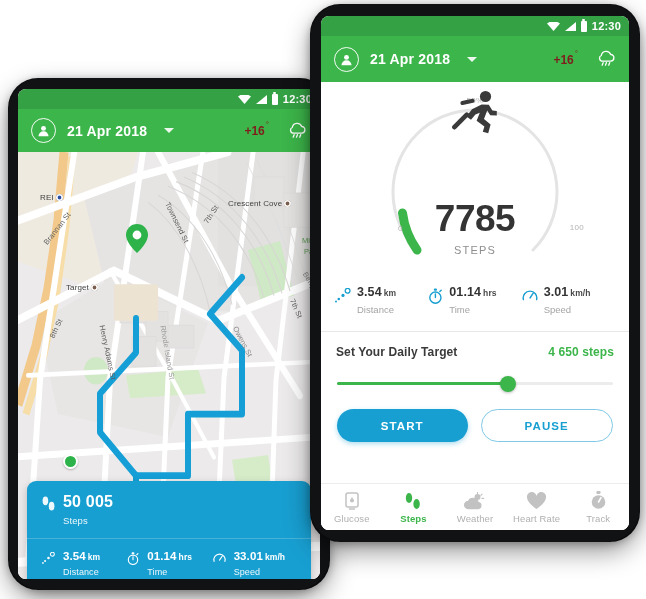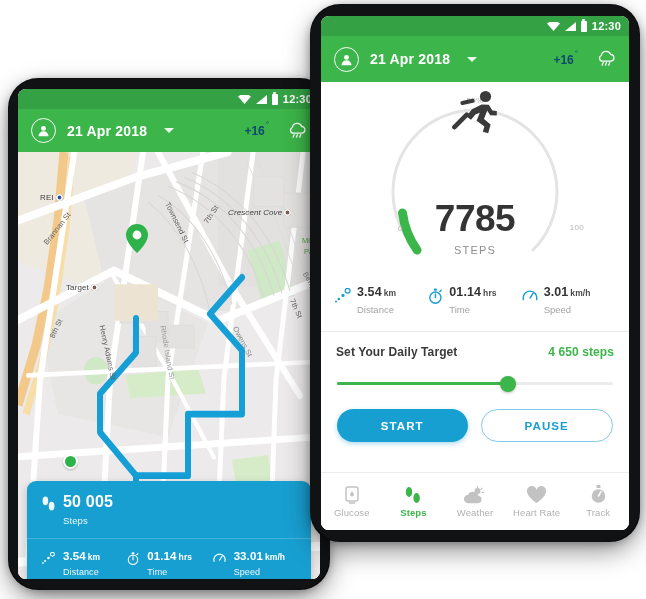--- a/index.html
+++ b/index.html
@@ -35,21 +35,21 @@
   .appbar { background: #3cb54a; display: flex; align-items: center; padding: 0 13px; gap: 11px; }
   #phone-left  .appbar { height: 43px; }
   #phone-right .appbar { height: 46px; }
   .avatar { width: 25px; height: 25px; border-radius: 50%; border: 1.6px solid rgba(255,255,255,.95);
       display: flex; align-items: center; justify-content: center; flex: 0 0 auto; }
   .avatar svg { width: 13px; height: 13px; }
   .hdr-date { color: #fff; font-size: 14px; font-weight: bold; letter-spacing: .2px; }
   .caret { width: 0; height: 0; border-left: 5px solid transparent; border-right: 5px solid transparent;
       border-top: 5px solid rgba(255,255,255,.9); margin-left: 6px; }
   .hdr-spacer { flex: 1 1 auto; }
-  .hdr-temp { color: #0c4a6e; font-size: 12px; font-weight: bold; position: relative; }
+  .hdr-temp { color: #7f1d1d; font-size: 12px; font-weight: bold; position: relative; }
   .hdr-temp sup { font-size: 8px; position: relative; top: -3px; left: 1px; font-weight: normal; }
   .ic-rain { width: 20px; height: 18px; margin-left: 8px; }
 
   
   .mapwrap { position: relative; width: 100%; height: 100%; background: #e9e9e8; }
   .map-svg { position: absolute; inset: 0; width: 100%; height: 100%; }
   .maplabel { position: absolute; font-size: 7.5px; color: #5d5d5d; font-family: "Liberation Sans", sans-serif;
       white-space: nowrap; letter-spacing: .1px; }
   .maplabel.poi { color: #3f3f3f; font-size: 8px; }
   .poi-dot { display: inline-block; width: 7px; height: 7px; border-radius: 50%; vertical-align: -1px; margin-left: 2px; }
@@ -103,21 +103,21 @@
   .slider .thumb { position: absolute; top: 0; width: 16px; height: 16px; border-radius: 50%;
       background: #3cb54a; transform: translateX(-50%); box-shadow: 0 1px 3px rgba(0,0,0,.25); }
 
   .btnrow { display: flex; gap: 13px; padding: 17px 16px 0 16px; }
   .btn { flex: 1 1 0; height: 33px; border-radius: 17px; display: flex; align-items: center;
       justify-content: center; font-size: 11.5px; font-weight: bold; letter-spacing: 1.1px; cursor: pointer; }
   .btn.primary { background: #189fd1; color: #fff; box-shadow: 0 2px 5px rgba(24,159,209,.35); }
   .btn.ghost { background: #fff; color: #189fd1; border: 1.4px solid #7fc9e6; }
 
   
-  .bottomnav { position: absolute; left: 0; right: 0; bottom: 0; height: 58px; background: #fff;
+  .bottomnav { position: absolute; left: 0; right: 0; bottom: 0; height: 47px; background: #fff;
       display: flex; align-items: center; border-top: 1px solid #ececec; }
   .nav-item { flex: 1 1 0; display: flex; flex-direction: column; align-items: center; gap: 3px; cursor: pointer; }
   .nav-ico { height: 19px; display: flex; align-items: flex-end; }
   .nav-lbl { font-size: 9.5px; color: #b0b0b0; letter-spacing: .1px; }
   .nav-item.active .nav-lbl { color: #3cb54a; font-weight: bold; }
 </style>
 </head>
 <body>
 
 <div id="stage">
@@ -216,21 +216,21 @@
             <path d="M118 284 L118 310 L52 310"></path>
           </g>
         </svg>
 
         <span class="maplabel poi" style="left:22px;  top:41px;"><span>REI</span><i class="poi-dot blue"></i></span>
         <span class="maplabel" style="left:20px; top:72px; transform:rotate(-52deg);">Brannan St</span>
         <span class="maplabel poi" style="left:48px; top:131px;"><span>Target</span><i class="poi-dot brown"></i></span>
         <span class="maplabel" style="left:28px; top:172px; transform:rotate(-64deg);">8th St</span>
         <span class="maplabel" style="left:137px; top:66px; transform:rotate(64deg);">Townsend St</span>
         <span class="maplabel" style="left:183px; top:58px; transform:rotate(-57deg);">7th St</span>
-        <span class="maplabel poi" style="left:210px; top:56px;font-style:italic;"><span>Crescent Cove</span><i class="poi-dot brown"></i></span>
+        <span class="maplabel poi" style="left:210px; top:47px;"><span>Crescent Cove</span><i class="poi-dot brown"></i></span>
         <span class="maplabel" style="left:284px; top:84px; color:#5c9e53;">Mission</span>
         <span class="maplabel" style="left:286px; top:95px; color:#5c9e53;">Park</span>
         <span class="maplabel" style="left:62px; top:196px; transform:rotate(78deg);">Henry Adams St</span>
         <span class="maplabel" style="left:268px; top:152px; transform:rotate(66deg);">7th St</span>
         <span class="maplabel" style="left:90px; top:371px;">16th St</span>
         <span class="maplabel" style="left:208px; top:185px; transform:rotate(62deg); color:#8d8d8d;">Owens St</span>
         <span class="maplabel" style="left:280px; top:128px; transform:rotate(58deg); color:#8d8d8d;">Berry St</span>
         <span class="maplabel" style="left:122px; top:196px; transform:rotate(80deg); color:#9a9a9a;">Rhode Island St</span>
 
         <svg class="mappin" style="left:108px; top:72px;" viewBox="0 0 22 29">

